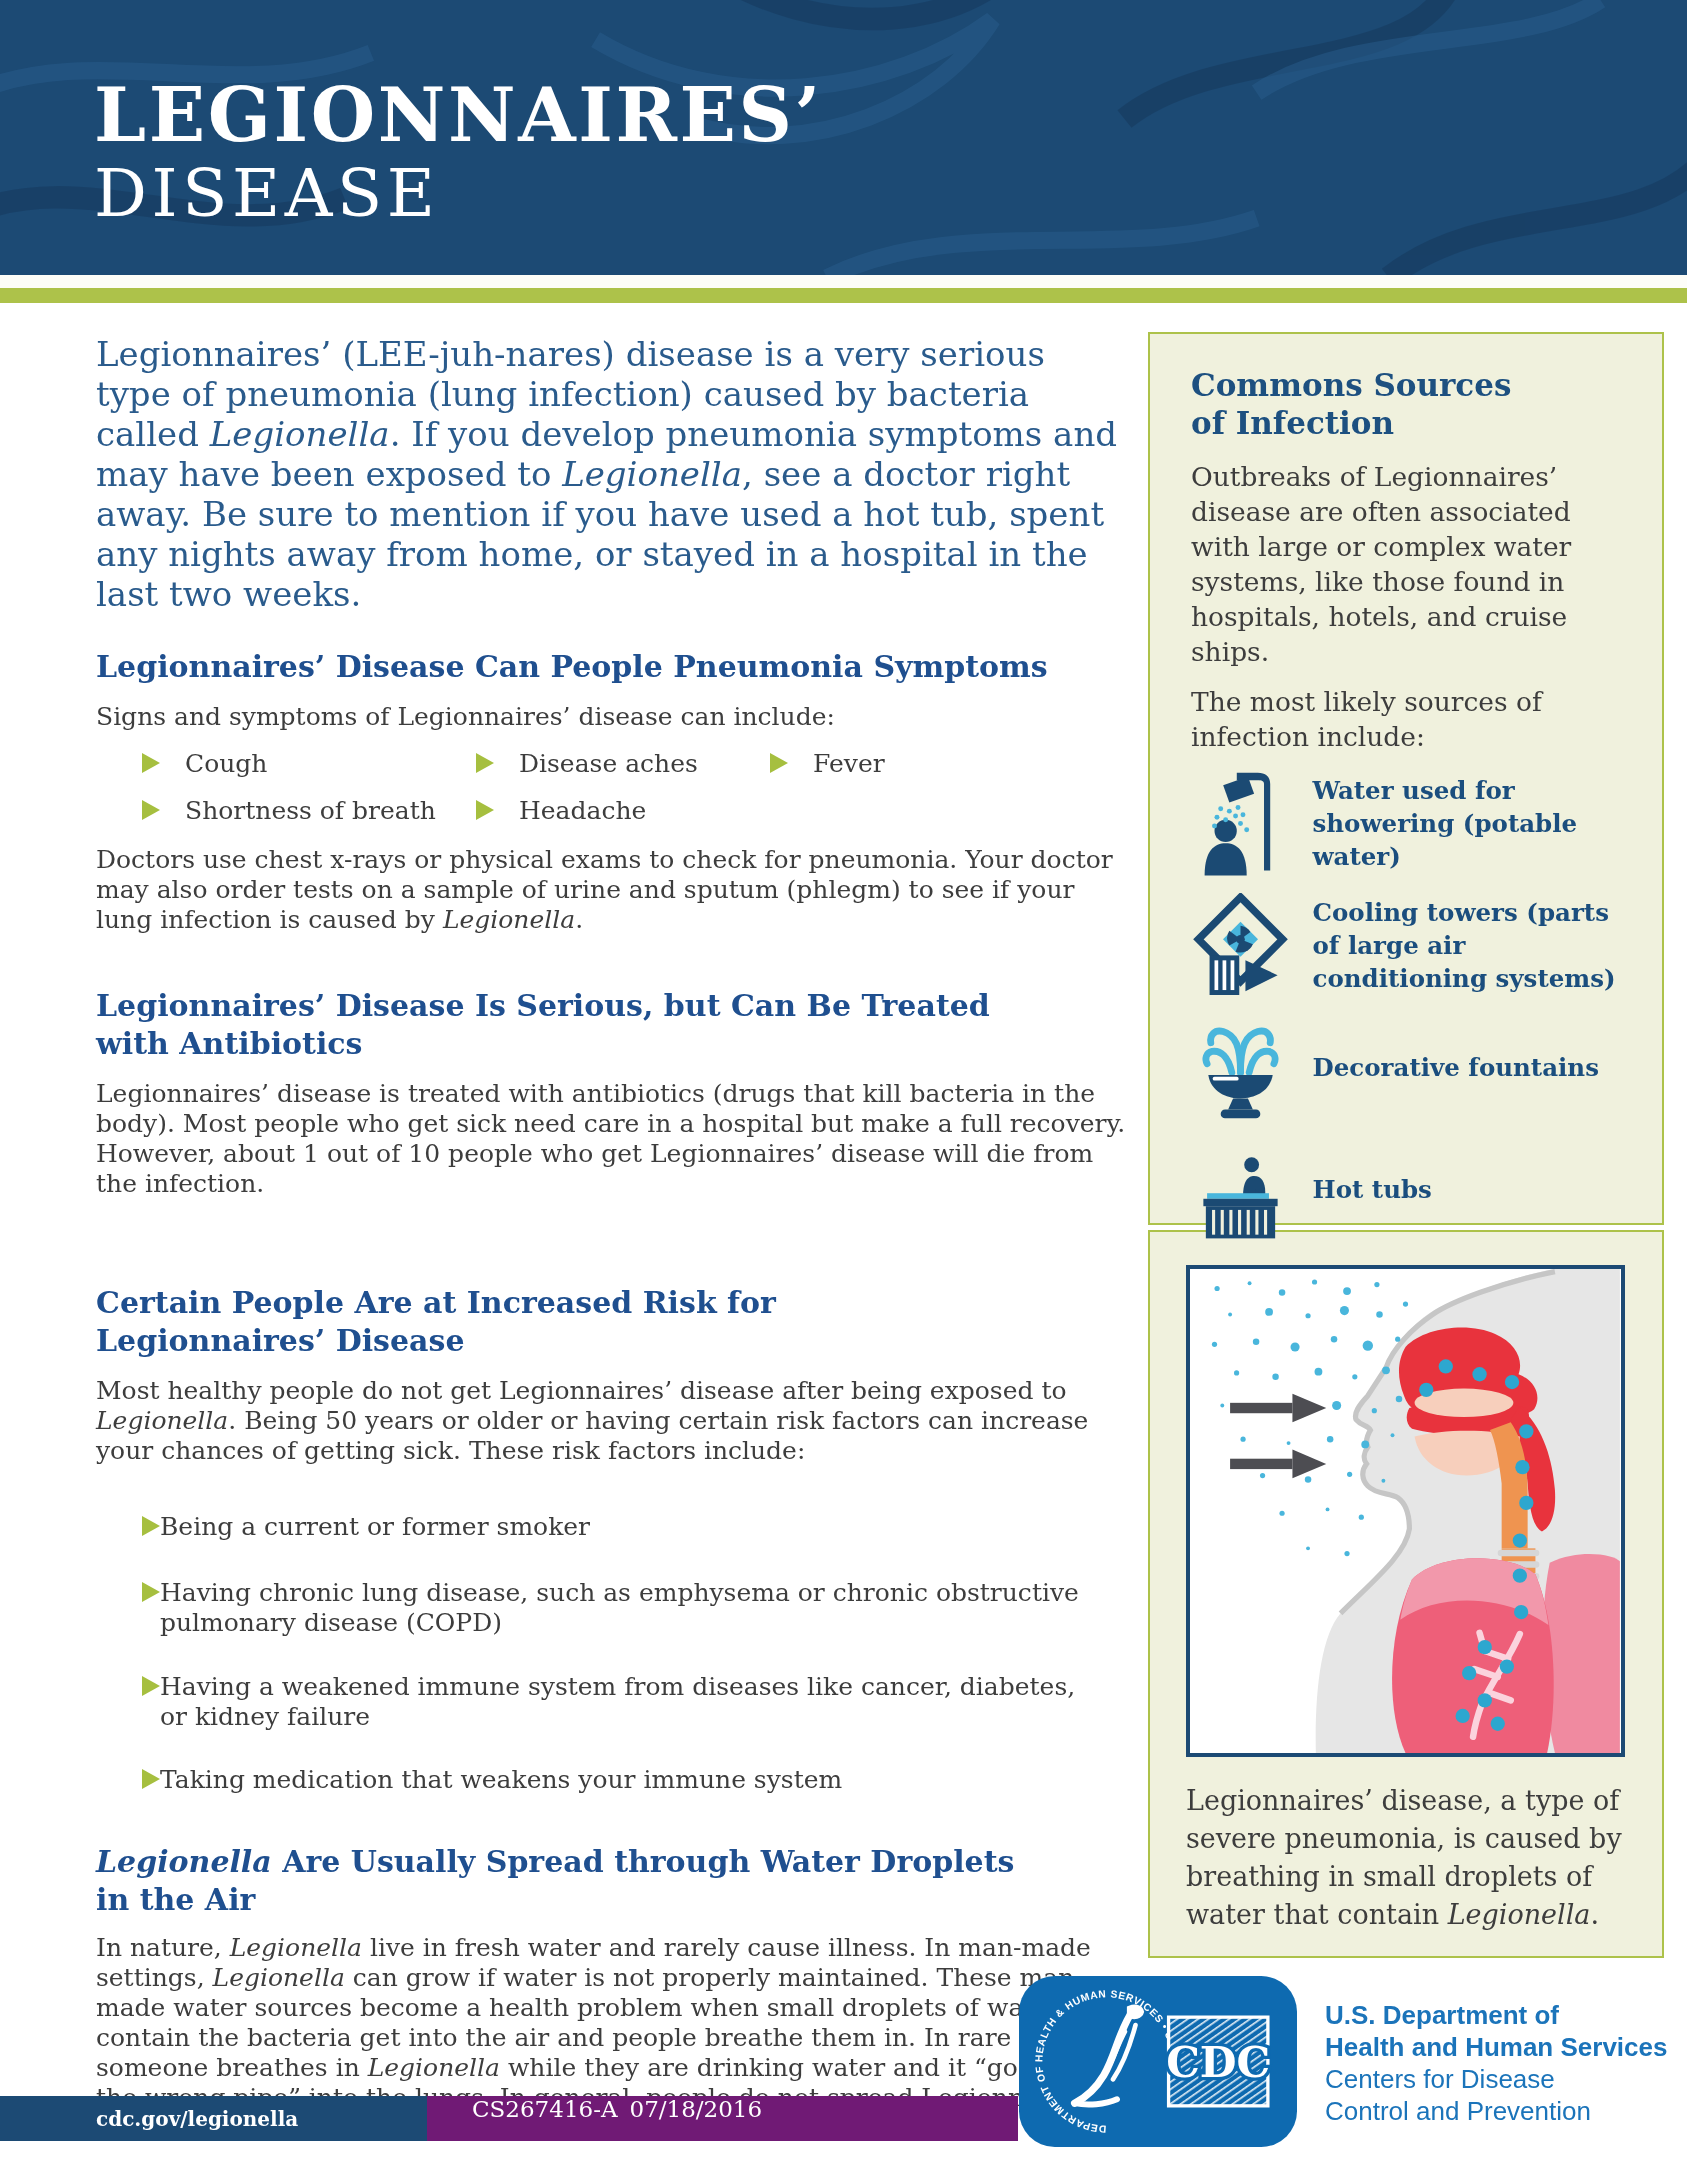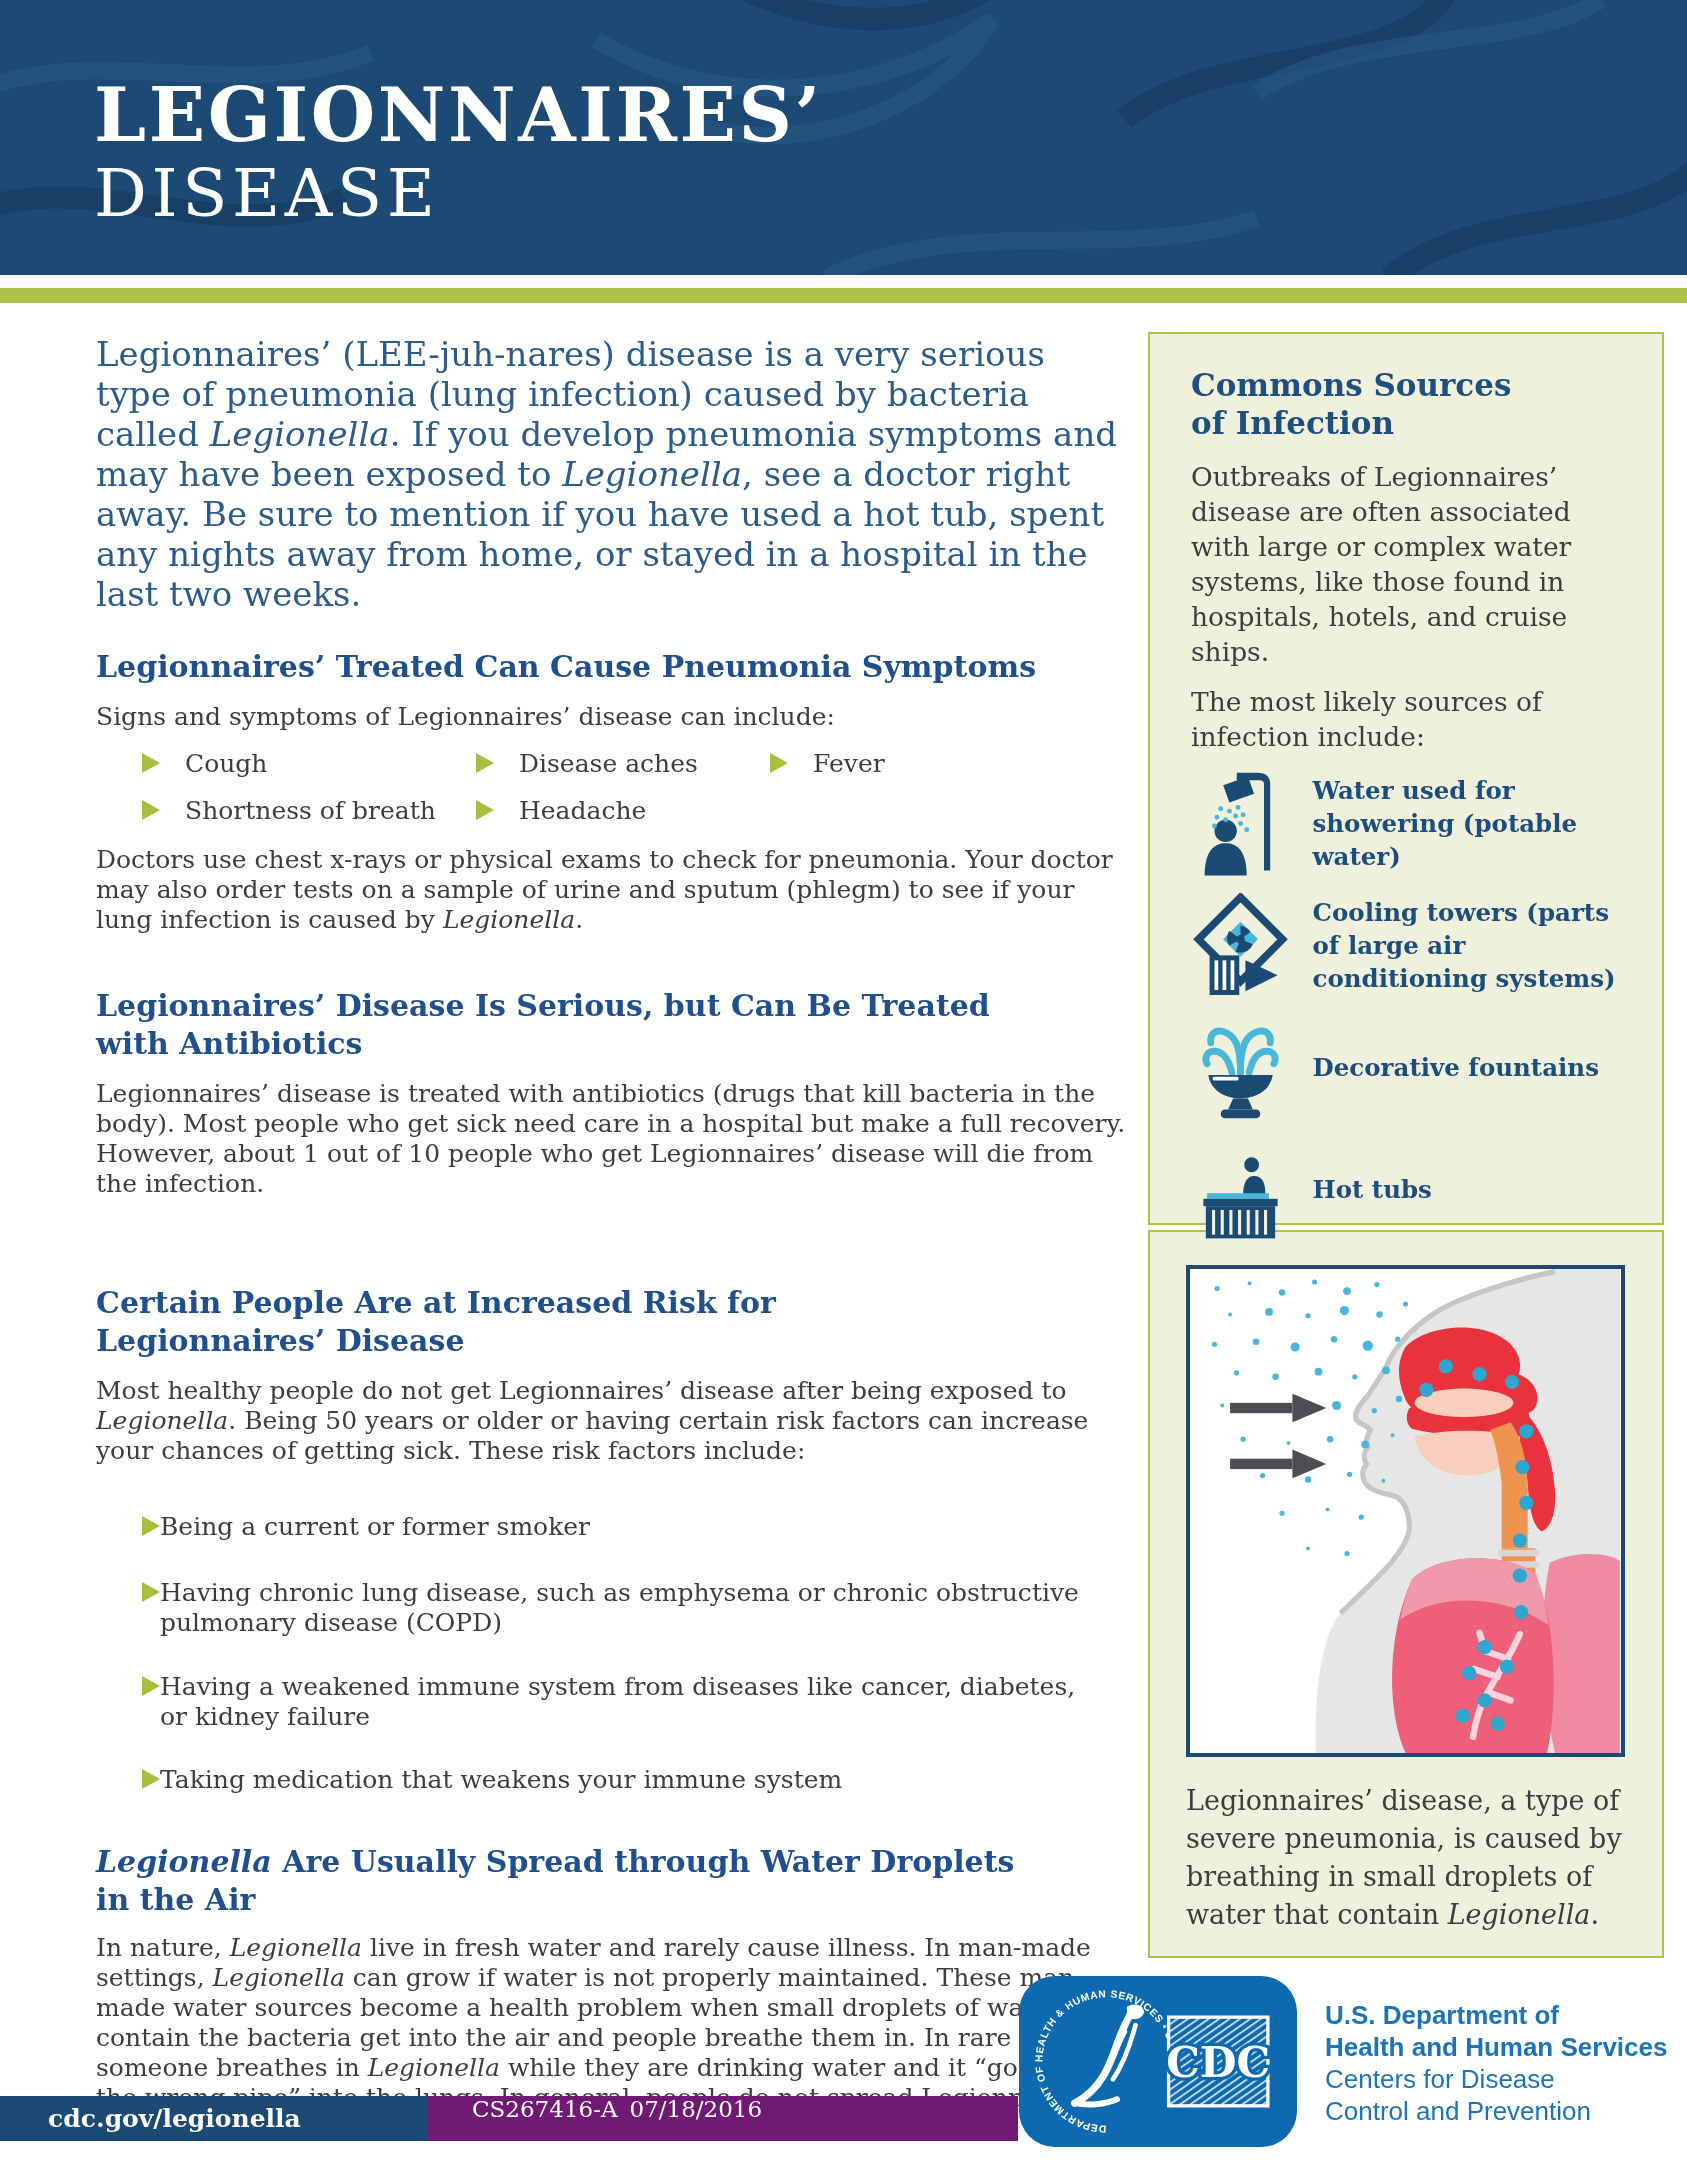--- a/index.html
+++ b/index.html
@@ -48,21 +48,21 @@
   .src-h{color:#1d5080;font-size:31px;line-height:38px;font-weight:700;}
   .src-p{color:#3d3d3d;font-size:26.5px;line-height:35px;margin-top:17px;}
   .src-p2{margin-top:14.6px;}
   .src-item{display:flex;align-items:center;gap:22.5px;margin-top:17px;}
   .icon-box{width:99px;height:105px;flex:0 0 auto;display:flex;align-items:center;justify-content:center;}
   .src-label{color:#1b4e7e;font-weight:700;font-size:24.5px;line-height:33px;}
 
   
   .footer-blue{position:absolute;left:0;top:2096px;width:427px;height:45px;background:#1c4a74;
                display:flex;align-items:center;}
-  .footer-url{color:#ffffff;font-size:25px;font-weight:700;margin-left:48px;white-space:nowrap;}
+  .footer-url{color:#ffffff;font-size:20px;font-weight:700;margin-left:96px;white-space:nowrap;}
   .footer-green{position:absolute;left:427px;top:2096px;width:591px;height:45px;background:#701a75;
                 display:flex;align-items:flex-start;color:#ffffff;font-size:23px;gap:12px;}
   .footer-code{margin-left:45px;}
   .footer-date{}
 
   
   .cdc-logo{position:absolute;left:1019px;top:1976px;width:278px;height:171px;}
   .hhs-text{position:absolute;left:1325px;top:1999px;font-family:"Liberation Sans",sans-serif;
             color:#1b74ba;font-size:26px;line-height:32px;}
   .hhs-bold{font-weight:700;}
@@ -92,21 +92,21 @@
       <div class="title-2">DISEASE</div>
     </div>
   </div>
   <div class="strip-white"></div>
   <div class="strip-lime"></div>
 
   <div class="content">
 
     <p class="intro" style="margin:0"><span>Legionnaires’ (LEE-juh-nares) disease is a very serious type of pneumonia (lung infection) caused by bacteria called </span><i>Legionella</i><span>. If you develop pneumonia symptoms and may have been exposed to </span><i>Legionella</i><span>, see a doctor right away. Be sure to mention if you have used a hot tub, spent any nights away from home, or stayed in a hospital in the last two weeks.</span></p>
 
-    <div class="sec-h h1m">Legionnaires’ Treated Can Cause Pneumonia Symptoms</div>
+    <div class="sec-h h1m">Legionnaires’ Disease Can People Pneumonia Symptoms</div>
     <div class="lead">Signs and symptoms of Legionnaires’ disease can include:</div>
 
     <div class="sym-grid">
       <div class="sym-item">
           <span class="tri"></span>
           <span>Cough</span>
         </div>
       <div class="sym-item">
           <span class="tri"></span>
           <span>Disease aches</span>

